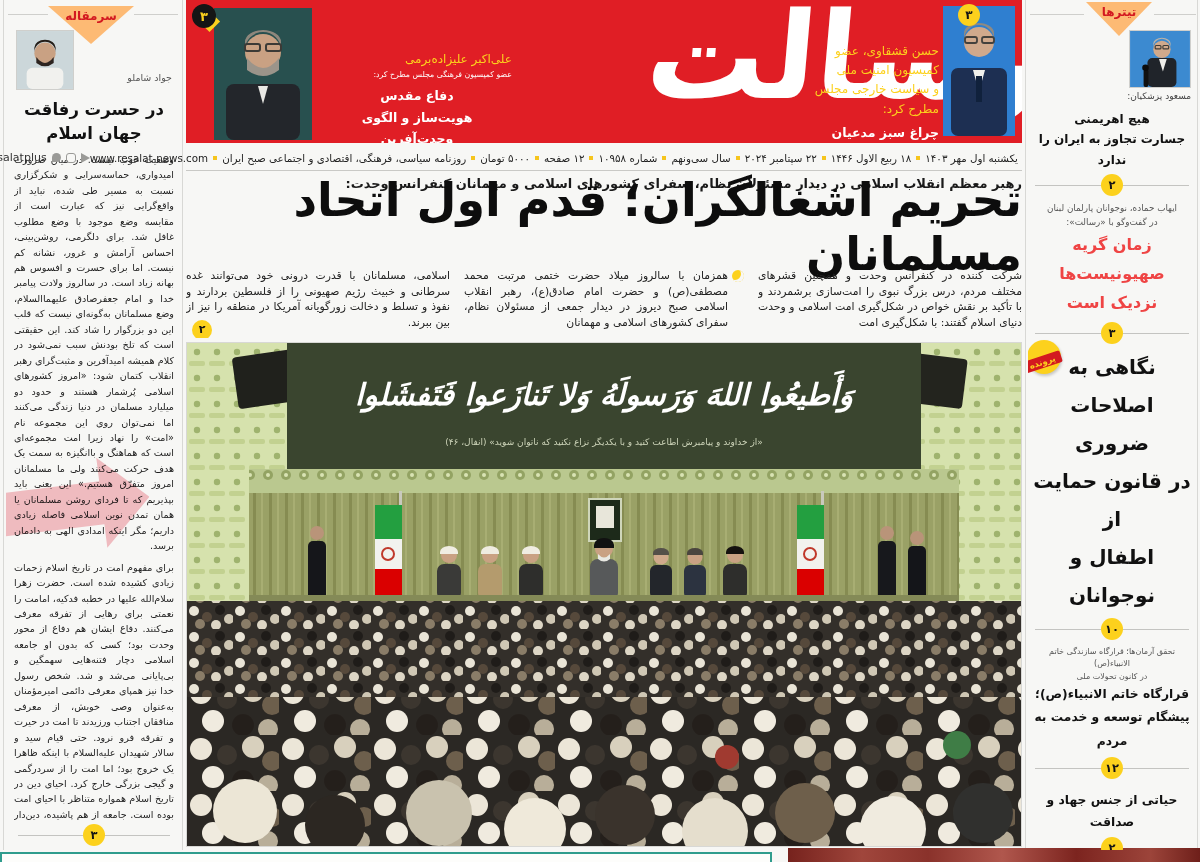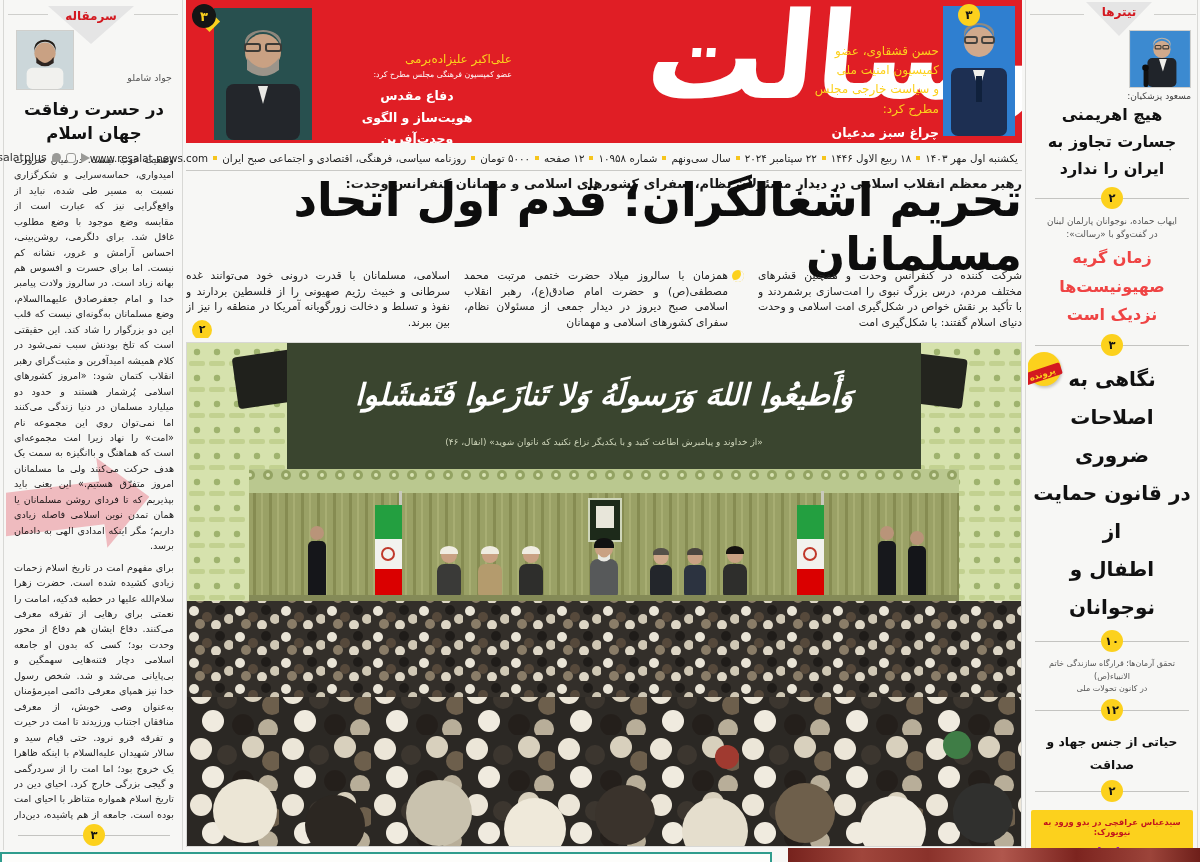--- a/index.html
+++ b/index.html
@@ -3,21 +3,21 @@
 <meta charset="utf-8">
 <style>
   *{margin:0;padding:0;box-sizing:border-box}
   html,body{background:#e9e9e7}
   body{font-family:"DejaVu Sans",sans-serif;-webkit-font-smoothing:antialiased}
   .page{position:relative;width:1200px;height:862px;margin:0 auto;background:#f7f7f5;overflow:hidden;direction:rtl}
   .vline{position:absolute;top:0;width:1px;height:850px;background:#d8d8d5}
   .preline{white-space:pre-line}
 
   
-  .tab{position:absolute;background:#e5e5e5;color:#d31920;font-weight:bold;text-align:center;
+  .tab{position:absolute;background:#fdba74;color:#d31920;font-weight:bold;text-align:center;
        clip-path:polygon(0 0,100% 0,50% 100%);padding-top:3px;font-size:12px;z-index:4}
   .tab-hairline{position:absolute;height:1px;background:#cfcfcc;top:14px}
 
   
   .rule-badge{position:relative;height:24px;margin:4px 0 2px}
   .rule-badge::before{content:"";position:absolute;left:4px;right:4px;top:11px;height:1px;background:#c4c4c1}
   .pnum{position:relative;width:22px;height:22px;margin:0 auto;border-radius:50%;background:#fcd11d;
         color:#151515;font-size:11.5px;font-weight:bold;display:flex;align-items:center;justify-content:center;z-index:1}
 
   
@@ -68,22 +68,22 @@
   .lead-endnum{position:absolute;left:6px;bottom:-2px}
   .lead-endnum .pnum{width:20px;height:20px;font-size:11px}
 
   
   .mainphoto{position:absolute;left:186px;top:342px;width:836px;height:505px;border:1px solid #d8d8d5;background:#8a9070}
   .mainphoto svg{display:block;width:100%;height:100%}
 
   
   .headlines{position:absolute;left:1028px;top:0;width:168px;height:850px;padding:30px 3px 0;background:#f7f7f5;overflow:hidden}
   .hl-photo{display:block;margin-left:auto;margin-right:2px;width:62px;height:58px;border:1px solid #cfcfcc}
-  .hl-caption{text-align:right;font-size:9px;color:#444;margin:3px 2px 0}
-  .hl-title-1{font-size:16px;font-weight:bold;text-align:center;line-height:1.7;color:#111}
+  .hl-caption{text-align:right;font-size:9px;color:#444;margin:3px 2px 8px}
+  .hl-title-1{font-size:12px;font-weight:bold;text-align:center;line-height:1.7;color:#111}
   .hl-kicker{font-size:8.8px;color:#555;text-align:center;line-height:1.55;margin-top:4px}
   .hl-title-2{font-size:16px;font-weight:bold;text-align:center;line-height:1.8;color:#ef4444;margin-top:2px}
   .hl-title-3{font-size:20px;font-weight:bold;text-align:center;line-height:1.9;color:#111}
   .hl-title-4{font-size:12.3px;font-weight:bold;text-align:center;line-height:1.9;color:#111}
   .hl-title-5{font-size:12.3px;font-weight:bold;text-align:center;line-height:1.8;color:#111;margin-top:8px}
   .dossier{position:relative}
   .dossier-badge{position:absolute;left:-4px;top:-8px;width:34px;height:34px;border-radius:50%;background:#fcd11d;z-index:2;
                  box-shadow:1px 2px 3px rgba(0,0,0,.2)}
   .dossier-ribbon{position:absolute;left:-8px;top:8px;background:#d31920;color:#fcd11d;font-size:8.5px;font-weight:bold;
                  padding:1px 6px;transform:rotate(-18deg);z-index:3;border-radius:2px}
@@ -402,20 +402,22 @@
 اصلاحات ضروری
 در قانون حمایت از
 اطفال و نوجوانان</div>
     </div>
     <div class="rule-badge">
       <div class="pnum">۱۰</div>
     </div>
 
     <div class="hl-kicker preline" style="font-size:8px">تحقق آرمان‌ها؛ قرارگاه سازندگی خاتم الانبیاء(ص)
 در کانون تحولات ملی</div>
+    <div class="hl-title-4 preline">قرارگاه خاتم الانبیاء(ص)؛
+پیشگام توسعه و خدمت به مردم</div>
     <div class="rule-badge">
       <div class="pnum">۱۲</div>
     </div>
 
     <div class="hl-title-5">حیاتی از جنس جهاد و صداقت</div>
     <div class="rule-badge">
       <div class="pnum">۲</div>
     </div>
 
     <div class="featured">

